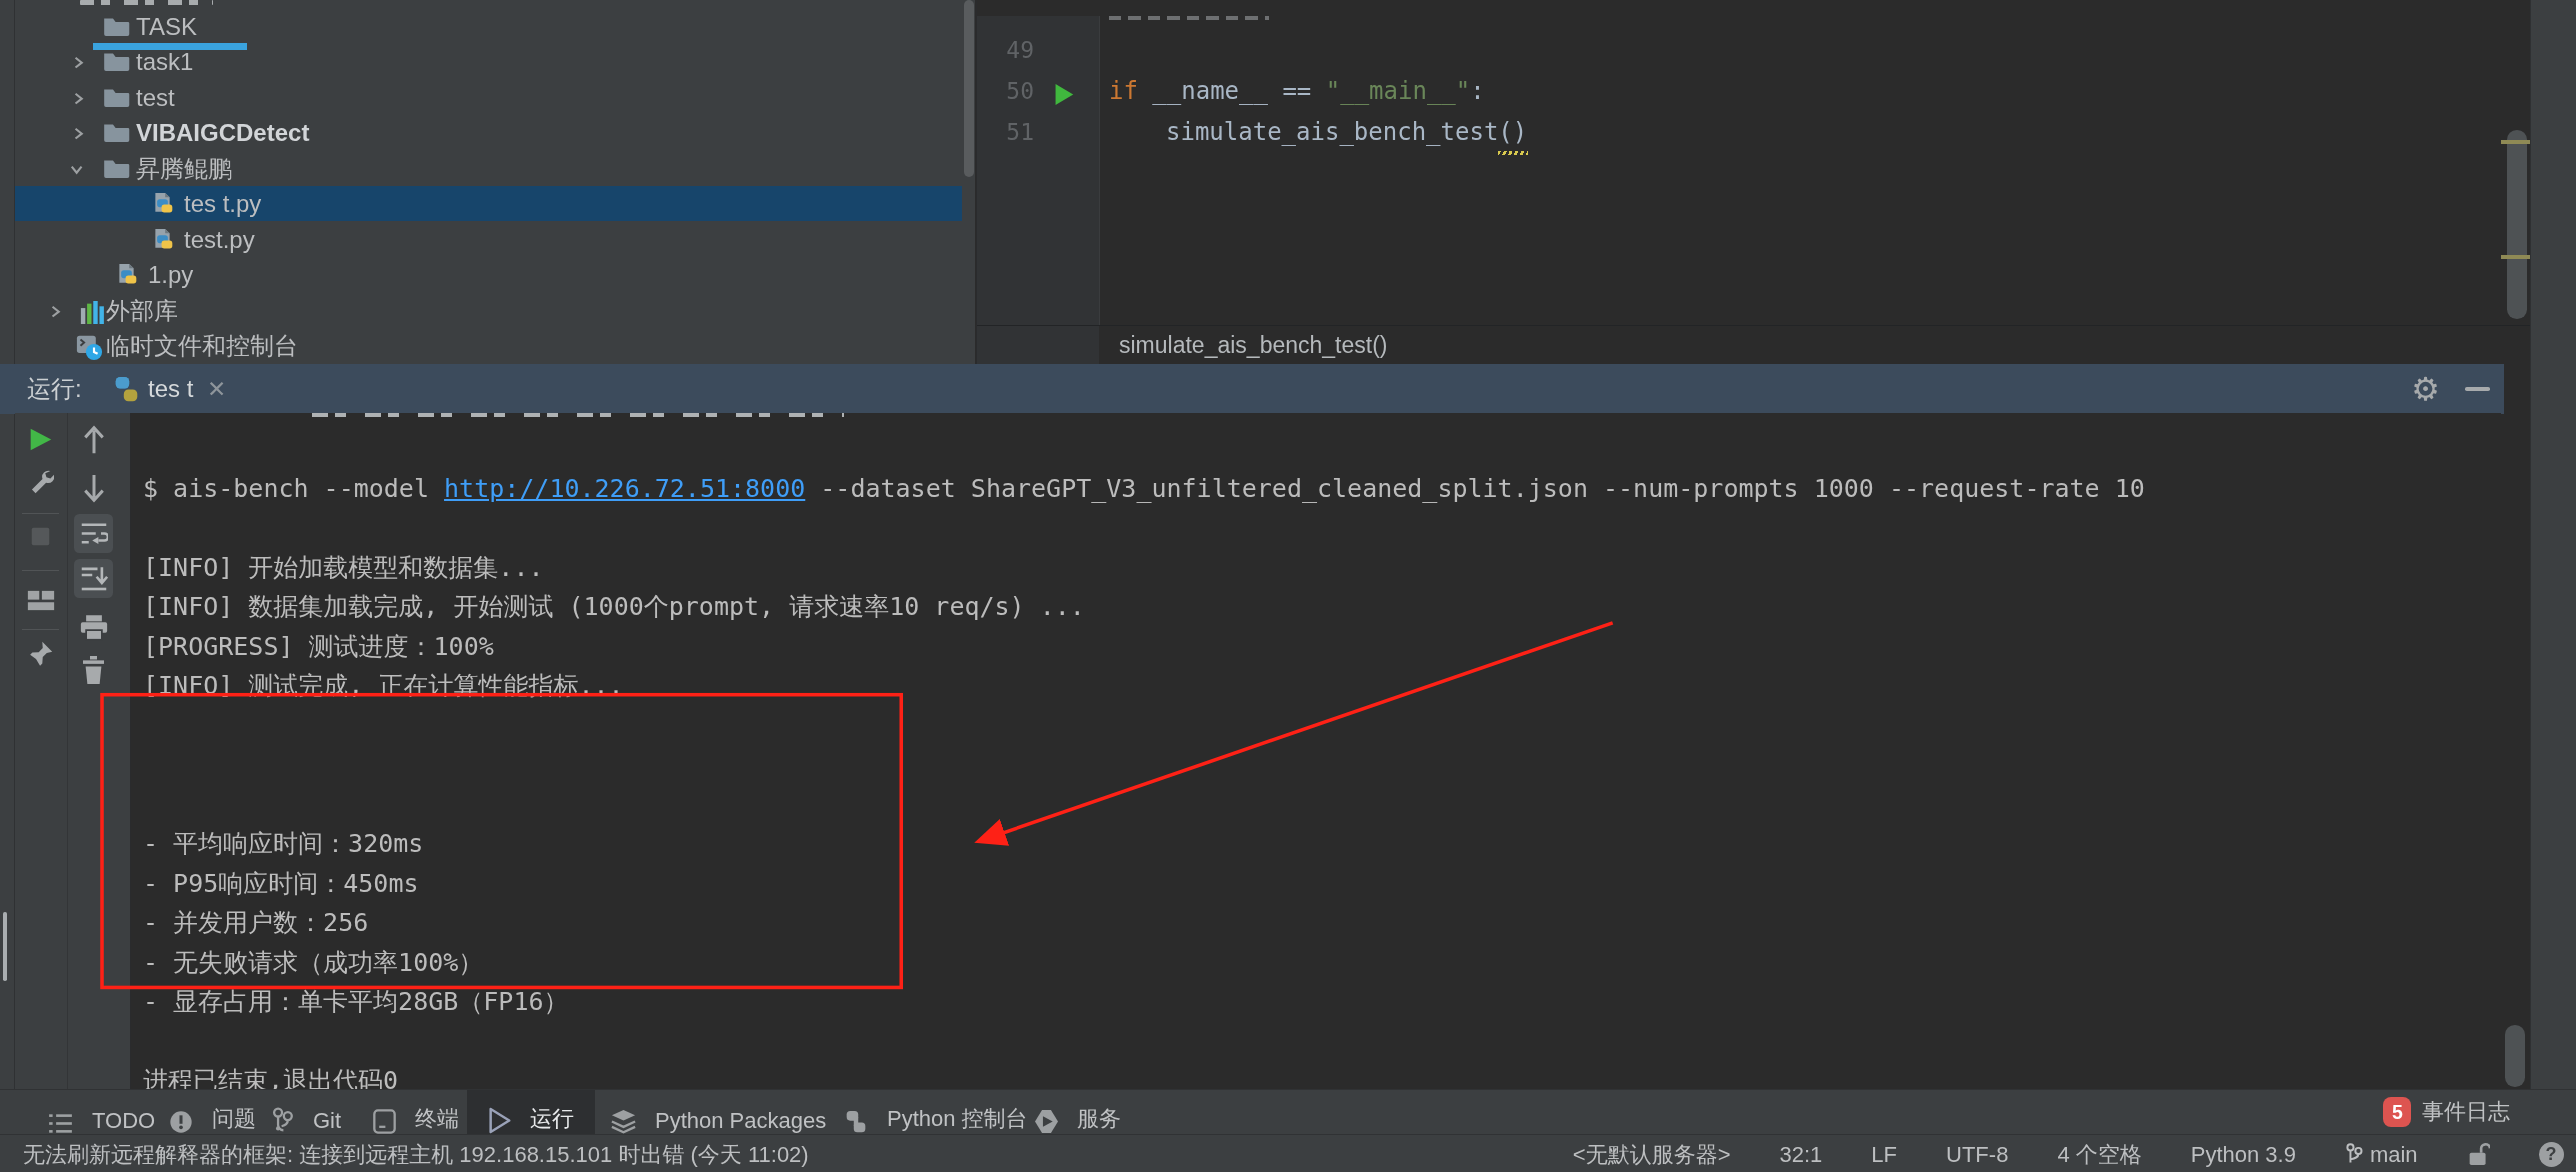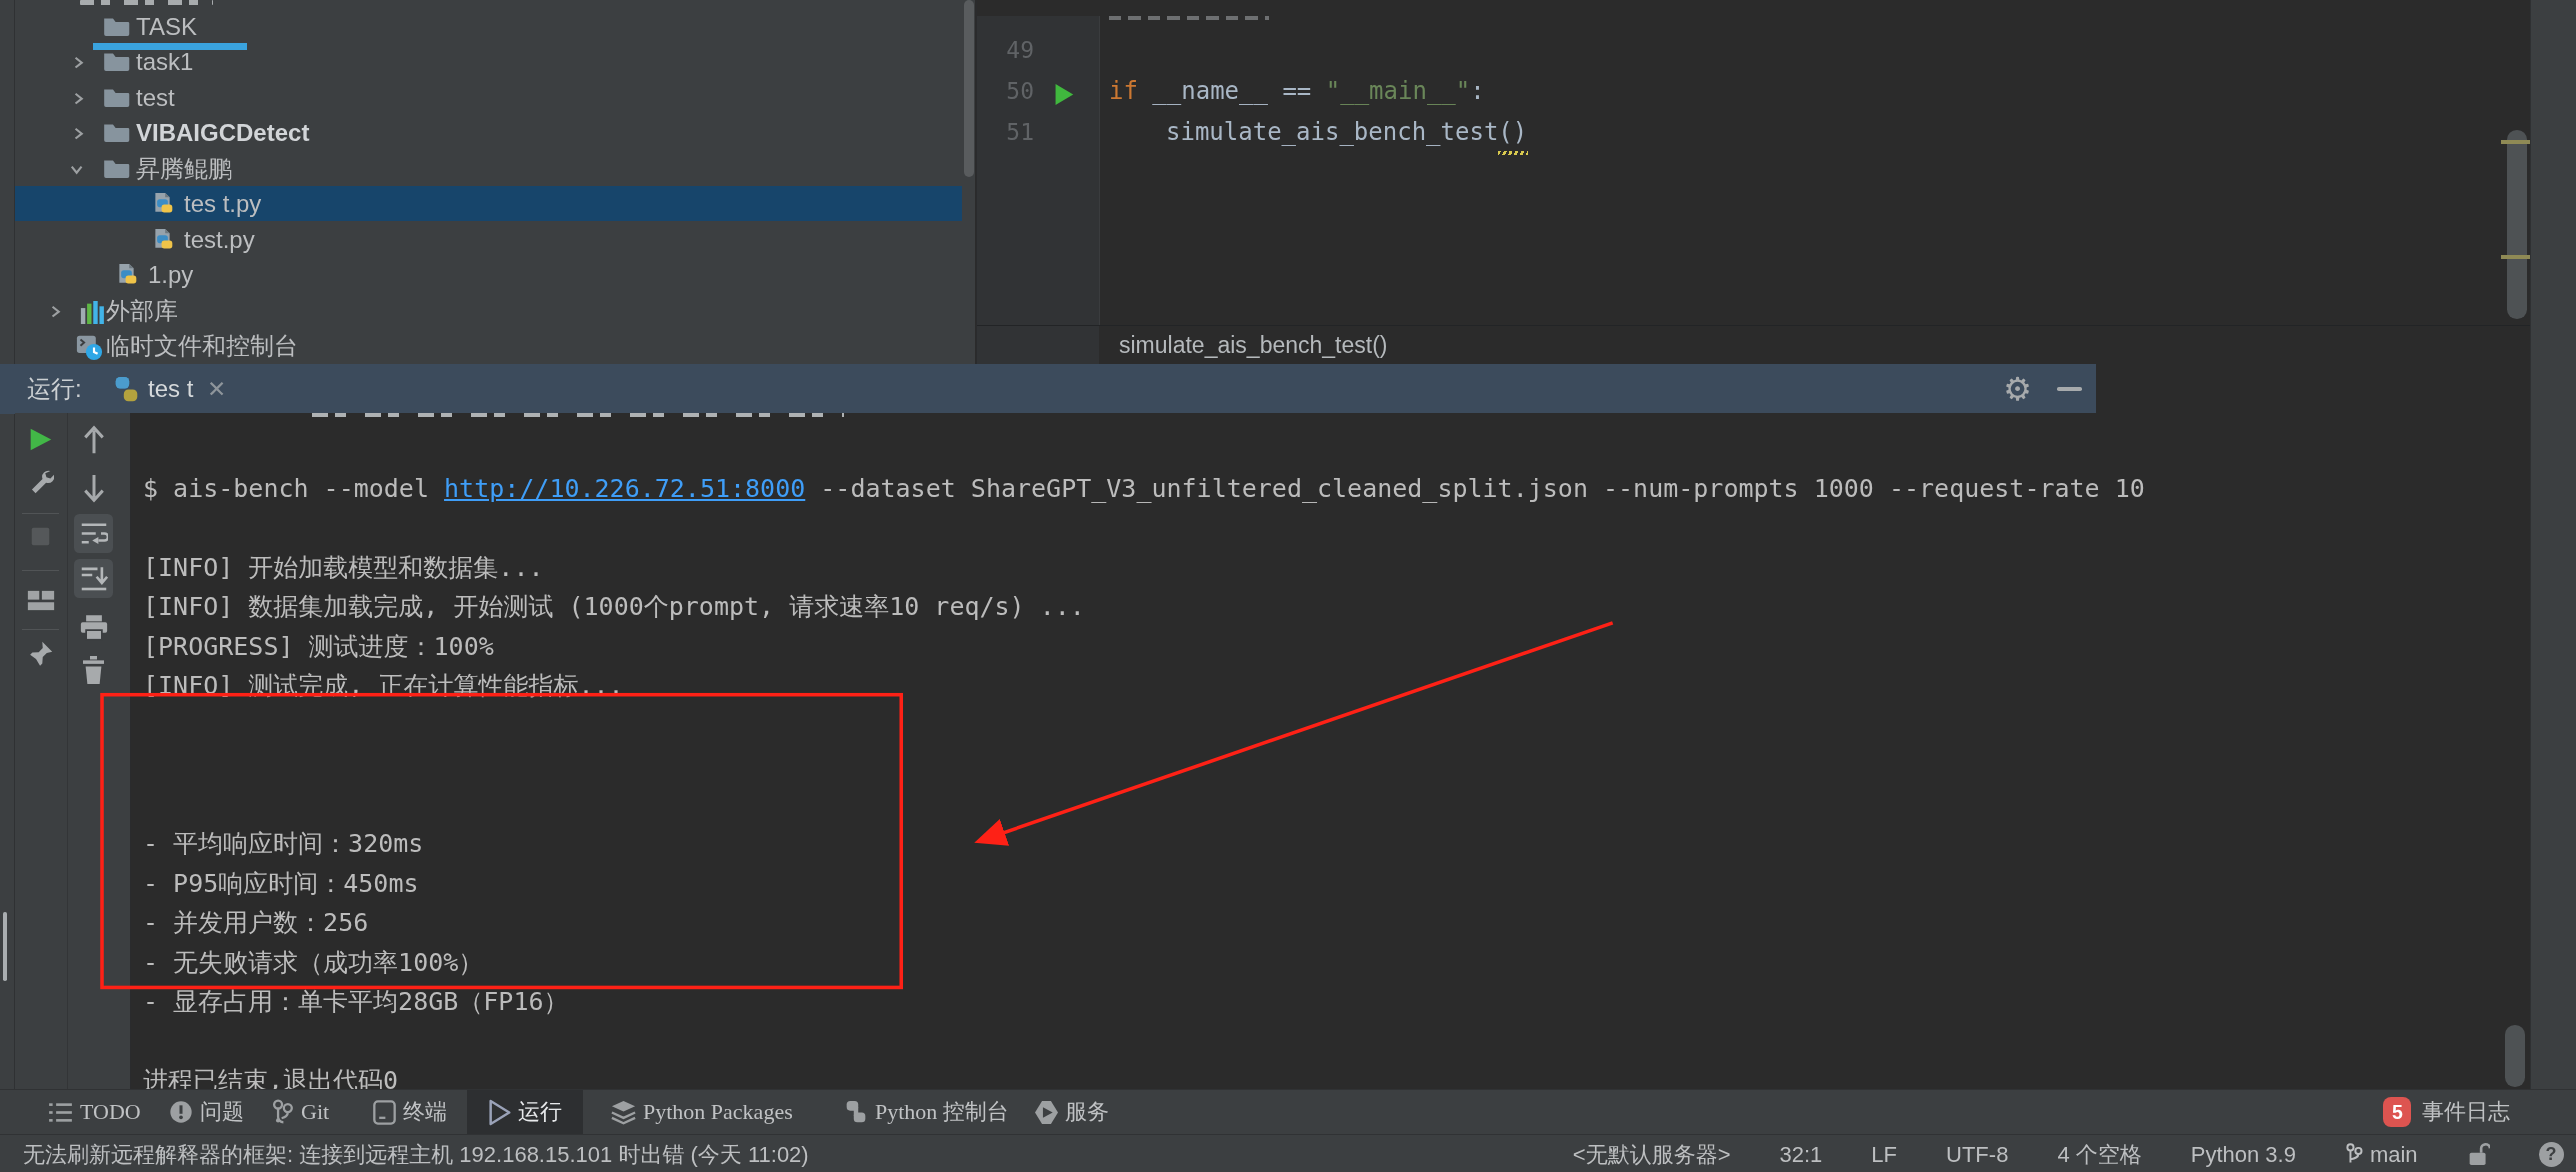--- a/index.html
+++ b/index.html
@@ -37,21 +37,21 @@
   #run-gutter-icon{position:absolute;left:75px;top:66px;}
   
   #right-column{left:2530px;top:0;width:46px;height:1134px;background:#3c3f41;border-left:0.9px solid #2f3133;}
   #editor-scroll-thumb{left:2507px;top:130px;width:19.5px;height:189px;background:#4e5254;border-radius:9.8px;}
   .stripe-mark{left:2501px;width:29px;height:4.4px;background:#8f8a55;}
   
   #editor-footer{left:977px;top:325px;width:1553px;height:39px;background:#2b2b2b;border-top:0.9px solid #222426;}
   #editor-footer .gut{position:absolute;left:0;top:0;width:122px;height:39px;background:#313335;}
   #editor-footer .txt{position:absolute;left:142px;top:0;height:39px;line-height:39px;font-size:23px;color:#b5b9bc;}
   
-  #run-header{left:0;top:364px;width:2096px;height:50px;background:#3c4b5c;}
+  #run-header{left:0;top:364px;width:2504px;height:50px;background:#3c4b5c;}
   #run-title{position:absolute;left:27px;top:0;height:50px;line-height:50px;font-size:24px;color:#ccd0d3;}
   #run-tab{position:absolute;left:93px;top:0;width:160px;height:50px;text-align:center;}
   #run-tab .pyic{position:absolute;left:19.5px;top:11.5px;}
   #run-tab .tname{position:absolute;left:55px;top:0;height:50px;line-height:50px;font-size:24px;color:#d6d9db;}
   #run-tab .cls{position:absolute;left:114px;top:0;height:50px;line-height:50px;font-size:23px;color:#8e959b;}
   #tab-underline{position:absolute;left:93px;top:43px;width:154px;height:7px;background:#3aa3de;}
   #run-header-actions{position:absolute;right:14px;top:0;height:50px;display:flex;align-items:center;gap:25px;}
   #run-gear{font-size:32px;color:#a7aaac;line-height:32px;}
   #run-min{width:25px;height:4.4px;background:#a7aaac;border-radius:1.8px;}
   
@@ -66,21 +66,21 @@
   .cl{position:absolute;left:12px;height:39px;line-height:39px;font-family:"DejaVu Sans Mono",monospace;
       font-size:25px;color:#bcbcbc;white-space:pre;margin-top:48px;}
   a.clink{color:#3f9ef8;text-decoration:underline;}
   #clipped-line{position:absolute;left:181px;top:-2.7px;width:532px;height:7px;opacity:.85;
     background:repeating-linear-gradient(90deg,#c6cacc 0 16px,transparent 16px 23px,#c6cacc 23px 34px,transparent 34px 53px);}
   #console-scroll-thumb{left:2505px;top:1025px;width:19.5px;height:62px;background:#4e5254;border-radius:9.8px;}
   
   #annotation-svg{left:0;top:0;width:2576px;height:1173px;pointer-events:none;}
   
   #bottom-bar{left:0;top:1089px;width:2576px;height:44px;background:#3c3f41;border-top:0.9px solid #303234;}
-  .btab{position:absolute;top:0;height:44px;display:flex;align-items:center;gap:7px;font-size:22px;color:#c0c2c4;font-family:Liberation Serif, serif;}
+  .btab{position:absolute;top:0;height:44px;display:flex;align-items:flex-end;gap:19px;font-size:22px;color:#c0c2c4;}
   .btab.active{background:#2d2f31;padding:0 21px;}
   #event-log{position:absolute;top:0;height:44px;display:flex;align-items:center;gap:10.6px;font-size:22px;color:#c0c2c4;right:66px;}
   #event-badge{width:28px;height:30px;background:#dd5450;border-radius:8px;color:#fff;font-weight:bold;
     font-size:19.5px;display:flex;align-items:center;justify-content:center;}
   
   #status-bar{left:0;top:1134px;width:2576px;height:39px;background:#3c3f41;border-top:0.9px solid #303234;
     font-size:22px;color:#bdbfc1;}
   #status-msg{position:absolute;left:23px;top:0;height:39px;line-height:39px;}
   #status-right{position:absolute;right:12.4px;top:0;height:39px;display:flex;align-items:center;gap:39px;}
   .sitem{display:flex;align-items:center;gap:7px;margin-left:10px;}

